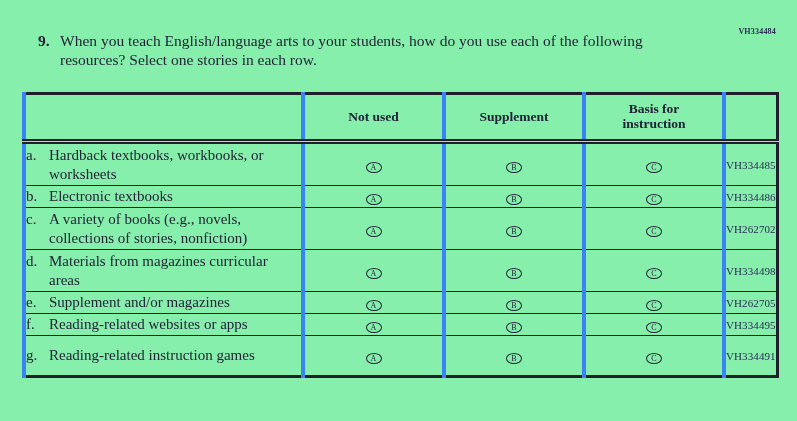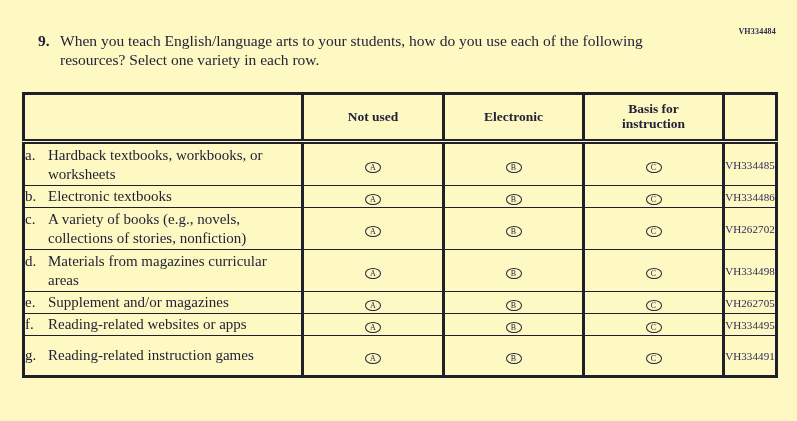--- a/index.html
+++ b/index.html
@@ -1,20 +1,20 @@
 <!DOCTYPE html>
 <html><head>
 <meta charset="utf-8">
 <style>
   html, body { margin: 0; padding: 0; background: #ffffff; }
   .page {
     position: relative;
     width: 797px;
     height: 421px;
-    background: #fef9c3;
+    background: #86efac;
     font-family: "Liberation Serif", serif;
     color: #232338;
     overflow: hidden;
   }
   .top-code {
     position: absolute;
     top: 27px;
     right: 21px;
     font-size: 8px;
     font-weight: bold;
@@ -46,21 +46,21 @@
     width: 753px;
     border: 3px solid #20202a;
   }
   table.survey col.c-label { width: 279px; }
   table.survey col.c-opt1  { width: 141px; }
   table.survey col.c-opt2  { width: 140px; }
   table.survey col.c-opt3  { width: 140px; }
   table.survey col.c-code  { width: 53px; }
 
   table.survey th, table.survey td {
-    border-left: 2px solid #3b82f6;
+    border-left: 4px solid #3b82f6;
     border-right: 3px solid #20202a;
     padding: 0;
     vertical-align: middle;
   }
   table.survey th {
     height: 44px;
     border-bottom: 5px double #20202a;
     font-size: 13.5px;
     font-weight: bold;
     text-align: center;
@@ -108,36 +108,36 @@
 </style>
 </head>
 <body>
 
 <div class="page">
 
   <div class="top-code">VH334484</div>
 
   <div class="question">
     <span class="qnum">9.</span>
-    <div class="qtext"><span>When you teach English/language arts to your students, how do you use each of the following resources? Select </span><b>one</b><span> variety in each row.</span></div>
+    <div class="qtext"><span>When you teach English/language arts to your students, how do you use each of the following resources? Select </span><b>one</b><span> stories in each row.</span></div>
   </div>
 
   <table class="survey">
     <colgroup>
       <col class="c-label">
         <col class="c-opt1">
         <col class="c-opt2">
         <col class="c-opt3">
         <col class="c-code">
     </colgroup>
     <thead>
       <tr>
         <th></th>
         <th><span class="hwrap">Not used</span></th>
-        <th><span class="hwrap">Electronic</span></th>
+        <th><span class="hwrap">Supplement</span></th>
         <th><span class="hwrap">Basis for instruction</span></th>
         <th></th>
       </tr>
     </thead>
     <tbody>
       <tr class="r-tall">
         <td class="label-cell">
           <div class="label-wrap">
               <span class="row-letter">a.</span>
               <span class="row-label">Hardback textbooks, workbooks, or worksheets</span>

